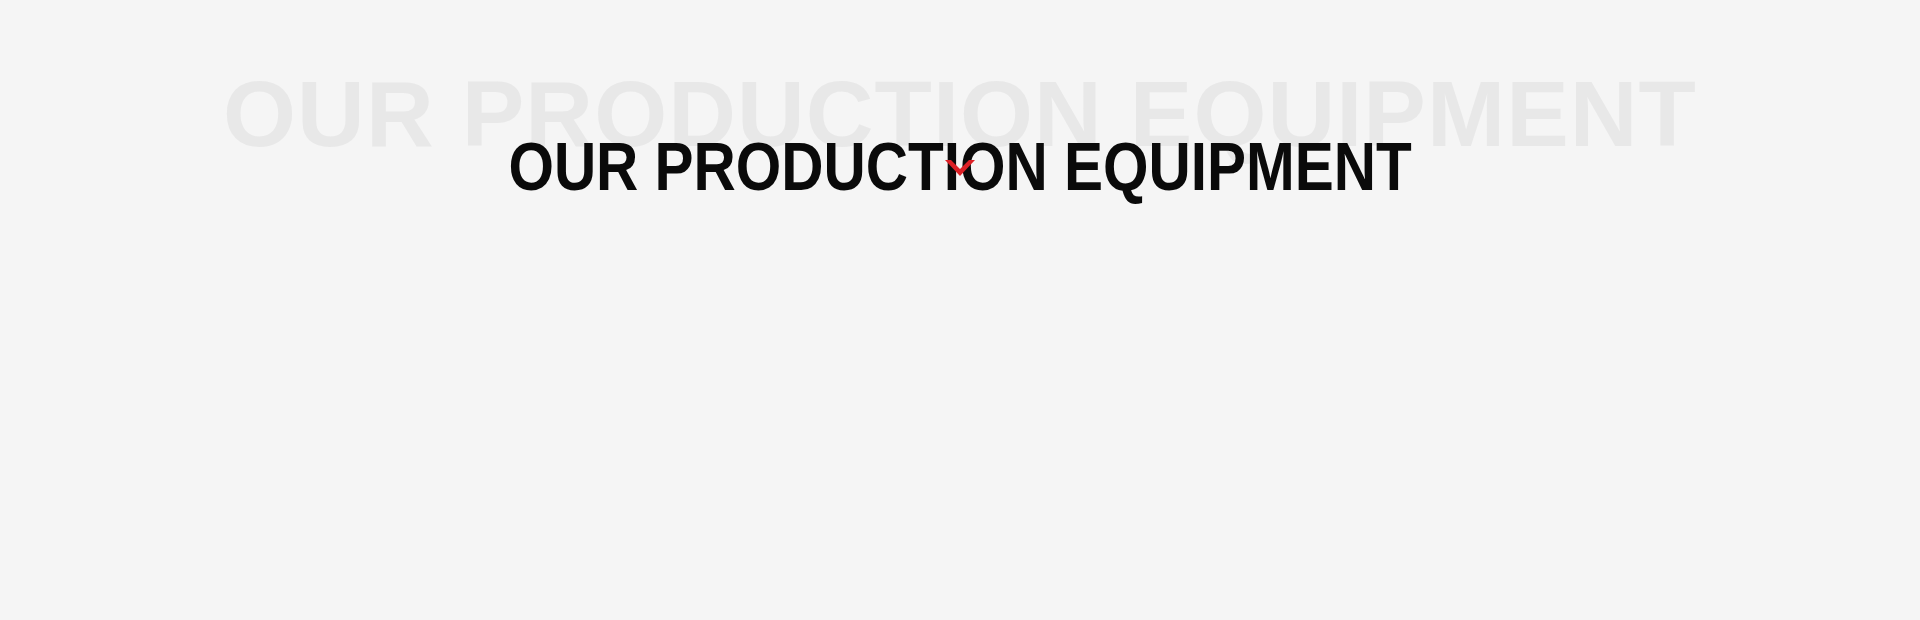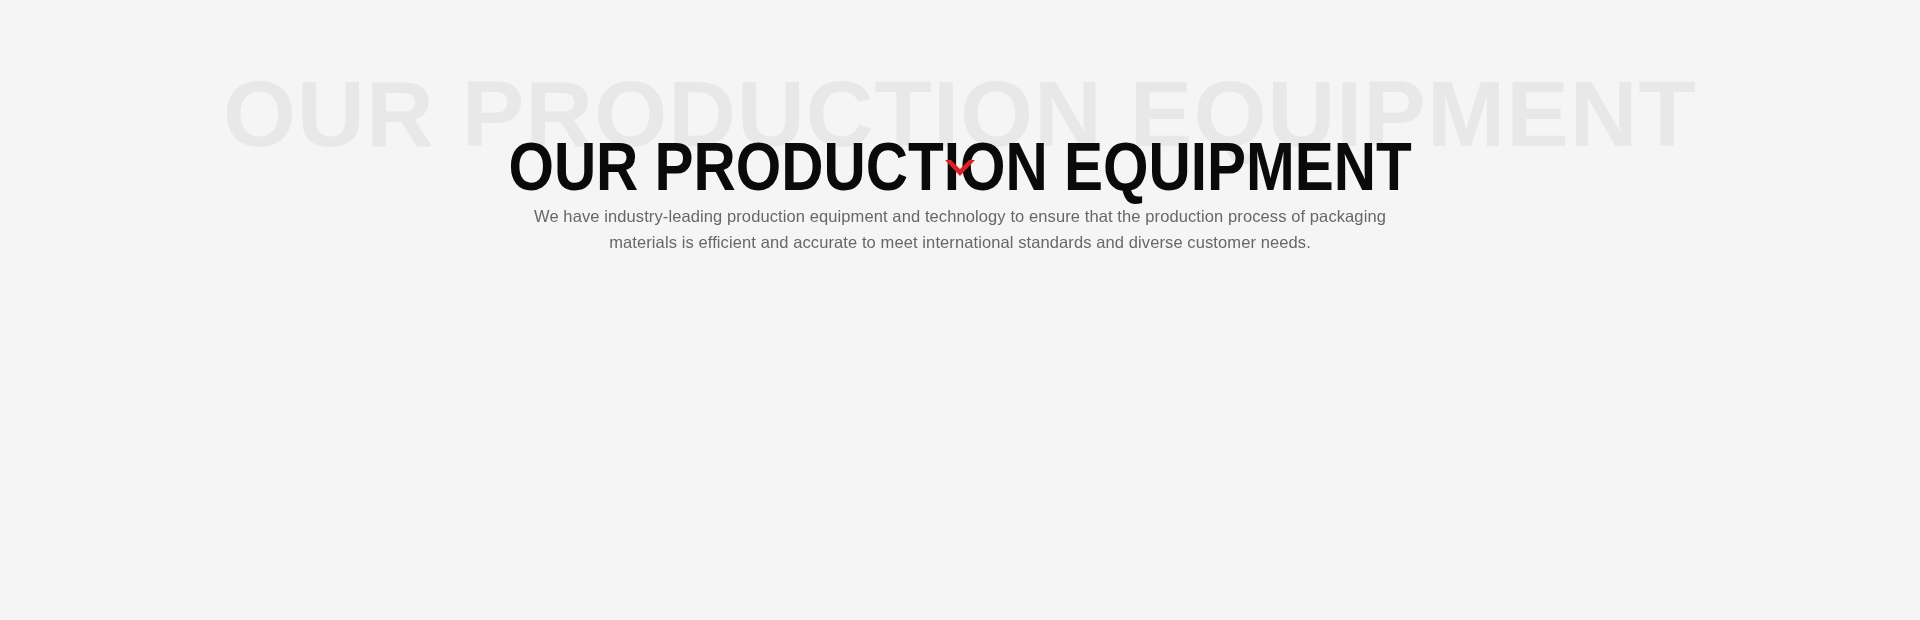--- a/index.html
+++ b/index.html
@@ -132,19 +132,18 @@
     </div>
 
     <div class="divider-wrap">
       <span class="chevron-icon">
         <svg width="30" height="16" viewBox="0 0 30 16" xmlns="http://www.w3.org/2000/svg" aria-hidden="true">
           <path d="M0 0 L6 0 L15 9 L24 0 L30 0 L15 16 Z" fill="#dc2026"></path>
         </svg>
       </span>
     </div>
 
-    <p class="intro-text">We have industry-leading production equipment and technology to ensure that the production process of packaging materials is efficient and accurate to meet international standards and diverse customer needs.</p>
 
   </div>
 
   <div class="content-area"></div>
 
 </div>
 
 </body></html>

